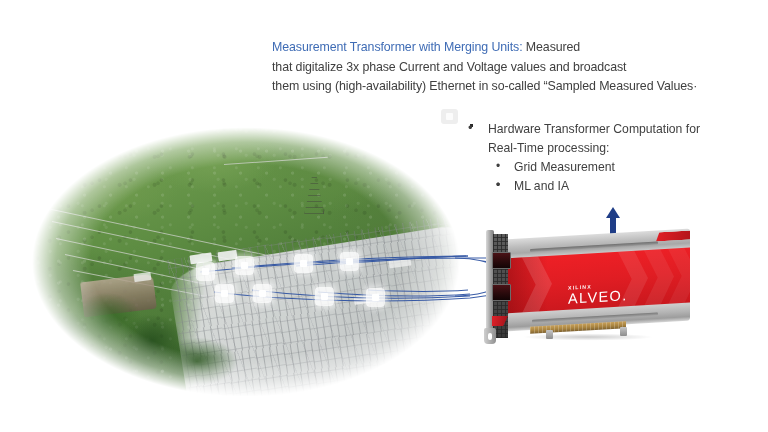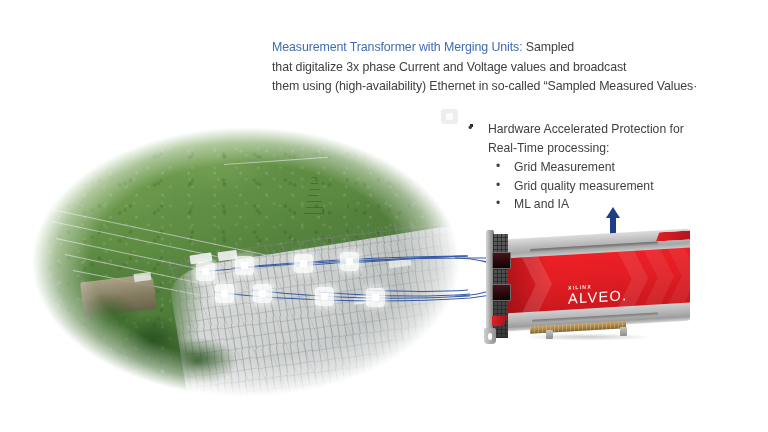--- a/index.html
+++ b/index.html
@@ -284,43 +284,42 @@
     border-bottom:11px solid #1f3d87;
   }
 </style>
 </head>
 <body>
 
 <div class="slide">
 
   <div class="headline">
     <span class="hl-line">
-      <span class="lead">Measurement Transformer with Merging Units:</span><span> Sampled</span>
+      <span class="lead">Measurement Transformer with Merging Units:</span><span> Measured</span>
     </span>
     <span class="hl-line">that digitalize 3x phase Current and Voltage values and broadcast</span>
     <span class="hl-line">them using (high-availability) Ethernet in so-called “Sampled Measured Values·</span>
   </div>
 
   <div class="chip"></div>
   <div class="micro-dot"></div>
 
   <div class="bullets">
     <div class="b1">
       <span class="dot">•</span>
-      <span class="txt">Hardware Accelerated Protection for</span>
+      <span class="txt">Hardware Transformer Computation for</span>
       <span class="txt">Real-Time processing:</span>
     </div>
     <div class="sub">
       <div class="row">
         <span class="dot">•</span>
         <span>Grid Measurement</span>
       </div>
       <div class="row">
         <span class="dot">•</span>
-        <span>Grid quality measurement</span>
       </div>
       <div class="row">
         <span class="dot">•</span>
         <span>ML and IA</span>
       </div>
     </div>
   </div>
 
   <div class="oval-wrap">
     <div class="oval">

